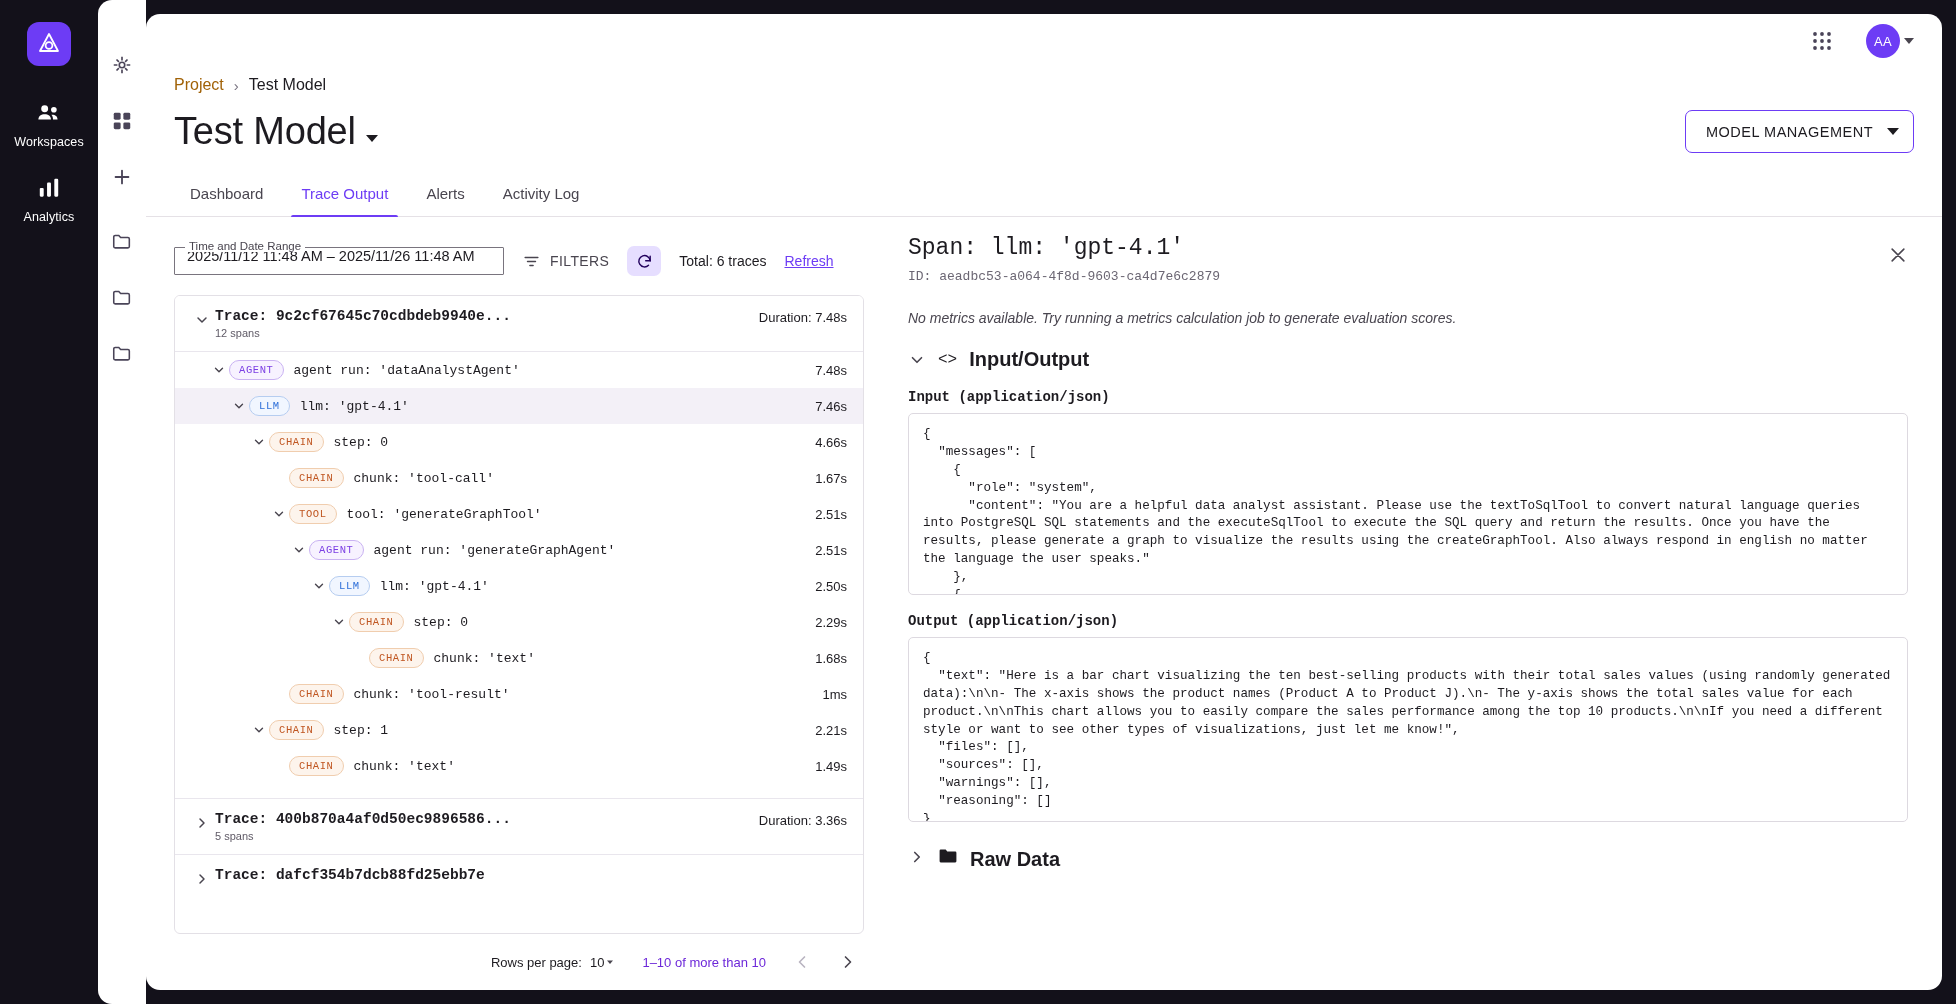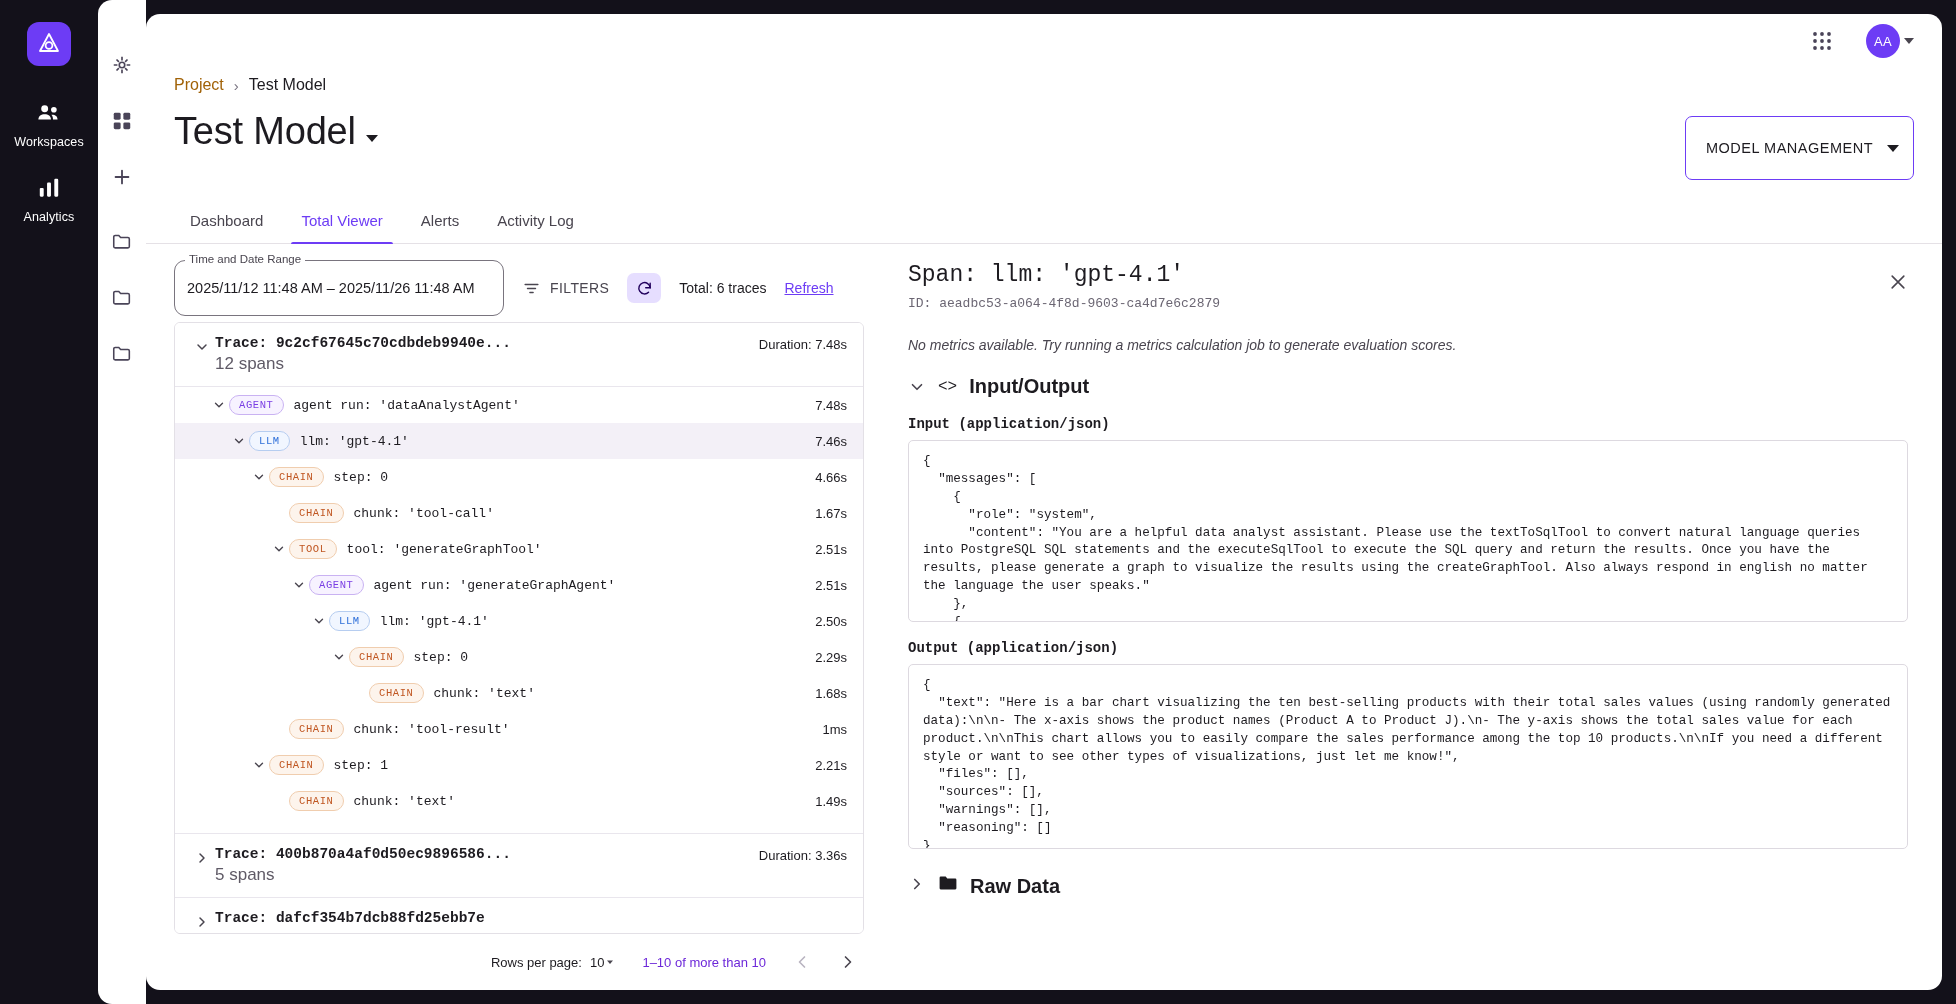--- a/index.html
+++ b/index.html
@@ -134,28 +134,28 @@
     width: 0; height: 0;
     border-left: 6px solid transparent;
     border-right: 6px solid transparent;
     border-top: 7px solid #1d1b20;
     margin-top: 14px;
   }
   .mm-button {
     border: 1px solid #6d3cf5;
     border-radius: 7px;
     padding: 0 14px 0 20px;
-    height: 64px;
+    height: 43px;
     display: flex; align-items: center; gap: 14px;
     color: #1d1b20;
     font-size: 14.5px;
     letter-spacing: .5px;
     cursor: pointer;
     background: #fff;
-    margin-top: 6px;
+    margin-top: 0;
   }
   .mm-caret {
     width: 0; height: 0;
     border-left: 6px solid transparent;
     border-right: 6px solid transparent;
     border-top: 7px solid #1d1b20;
   }
 
   
   .tabs {
@@ -200,24 +200,24 @@
 
   
   .filter-row {
     display: flex; align-items: center; gap: 18px;
     height: 52px;
     flex-shrink: 0;
   }
   .daterange {
     position: relative;
     border: 1px solid #79747e;
-    border-radius: 11px;
-    height: 56px;
+    border-radius: 1px;
+    height: 28px;
     width: 330px;
-    display: flex; align-items: center;
+    display: flex; align-items: flex-start;
     padding: 0 12px;
     background: #fff;
   }
   .daterange-legend {
     position: absolute;
     top: -8px; left: 10px;
     background: #fff;
     padding: 0 4px;
     font-size: 11.5px;
     color: #49454f;
@@ -269,21 +269,21 @@
     width: 26px; display: flex; justify-content: center; padding-top: 4px;
     color: #49454f; cursor: pointer;
   }
   .trace-title {
     font-family: "Liberation Mono", monospace;
     font-size: 14.5px;
     color: #1d1b20;
     font-weight: 700;
   }
   .trace-sub {
-    font-size: 17px; color: #5f5a66; margin-top: 3px;
+    font-size: 11px; color: #5f5a66; margin-top: 3px;
   }
   .trace-dur {
     margin-left: auto;
     font-size: 13px; color: #1d1b20;
     padding-top: 2px;
   }
   .span-row {
     display: flex; align-items: center;
     height: 36px;
     padding-right: 16px;
@@ -528,21 +528,21 @@
         </div>
         <div class="mm-button">
           <span>MODEL MANAGEMENT</span>
           <span class="mm-caret"></span>
         </div>
       </div>
     </div>
 
     <div class="tabs">
       <div class="tab">Dashboard</div>
-      <div class="tab active">Total Viewer</div>
+      <div class="tab active">Trace Output</div>
       <div class="tab">Alerts</div>
       <div class="tab">Activity Log</div>
     </div>
 
     <div class="content">
 
       <div class="left-pane">
 
         <div class="filter-row">
           <div class="daterange">

